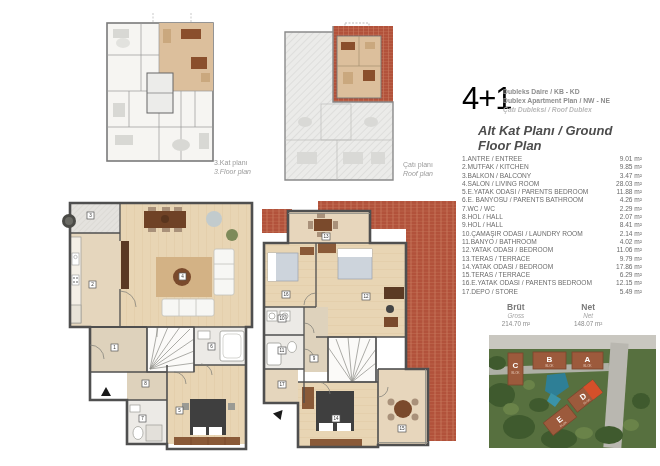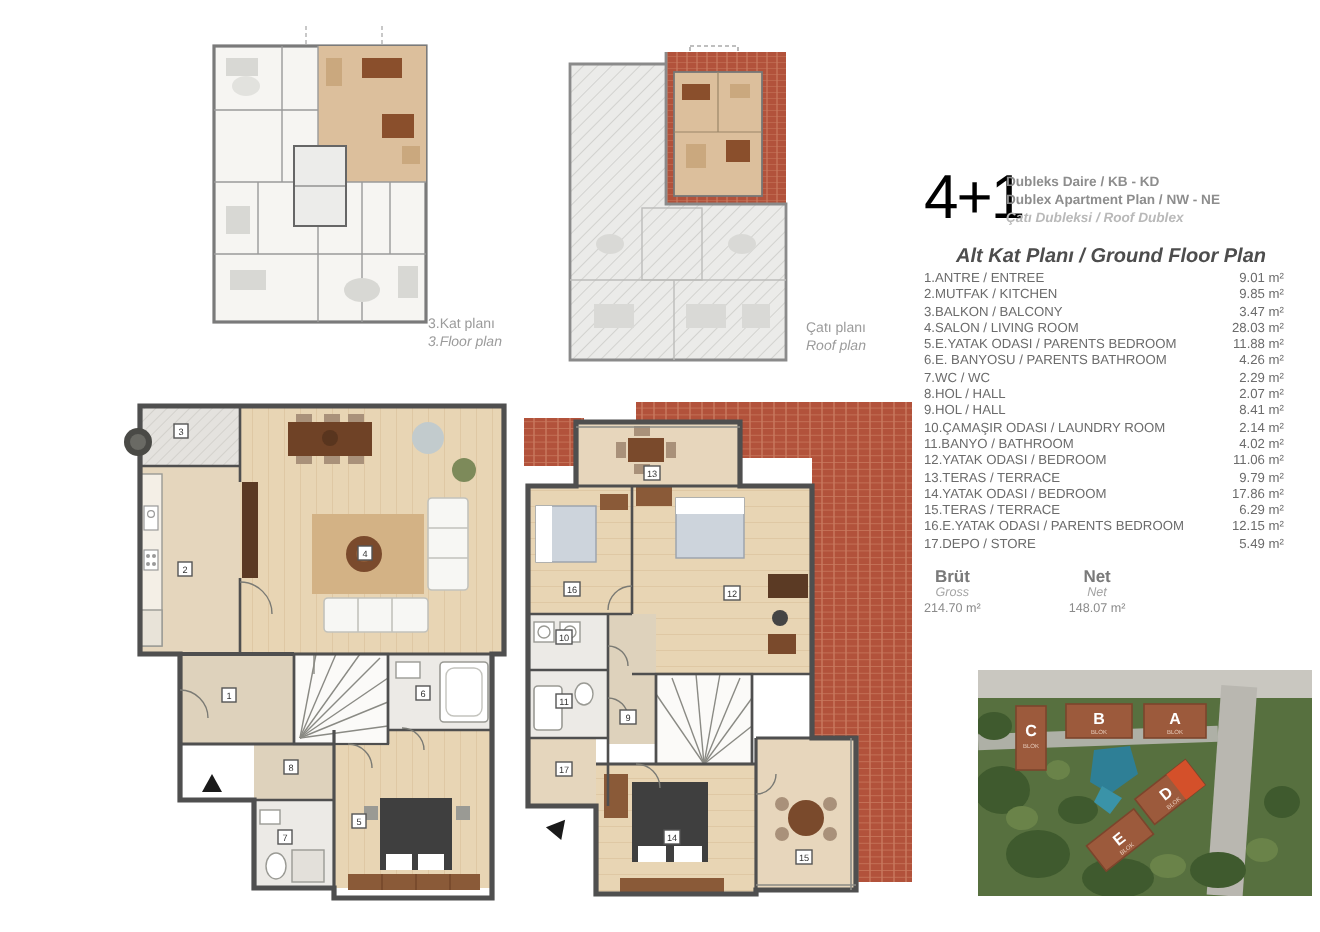--- a/index.html
+++ b/index.html
@@ -4,21 +4,21 @@
 <style>
   html,body{margin:0;padding:0;background:#ffffff;}
   .page{position:relative;width:660px;height:466px;background:#fff;overflow:hidden;
         font-family:"Liberation Sans", sans-serif;color:#666;}
   .abs{position:absolute;}
 
   
   .big-type{font-size:31px;font-weight:400;color:#000000;letter-spacing:-1px;line-height:26px;}
   .hdr-lines{font-size:6.8px;line-height:9px;color:#8d8d8d;font-weight:bold;}
   .hdr-lines .lite{color:#b9b9b9;font-style:italic;font-weight:bold;}
-  .sec-title{font-size:10px;font-weight:bold;font-style:italic;color:#4d4d4d;}
+  .sec-title{font-size:13px;font-weight:bold;font-style:italic;color:#4d4d4d;}
   .room-row{display:flex;justify-content:space-between;font-size:6.6px;line-height:8.3px;color:#6b6b6b;}
   .room-row .area{color:#6b6b6b;}
   .tot-col{text-align:center;}
   .tot-col .t1{font-size:8.5px;font-weight:bold;color:#7a7a7a;line-height:9px;}
   .tot-col .t2{font-size:6.3px;font-style:italic;color:#a5a5a5;line-height:7.5px;}
   .tot-col .t3{font-size:6.3px;color:#8b8b8b;line-height:8px;}
 
   
   .plan-label{font-size:7px;line-height:8.6px;color:#9b9b9b;}
   .plan-label .it{font-style:italic;}
@@ -200,21 +200,21 @@
       <div class="room-row">
           <span>16.E.YATAK ODASI / PARENTS BEDROOM</span>
           <span class="area">12.15 m²</span>
         </div>
       <div class="room-row">
           <span>17.DEPO / STORE</span>
           <span class="area">5.49 m²</span>
         </div>
     </div>
 
-    <div style="display:flex;gap:44px;margin-top:7px;">
+    <div style="display:flex;gap:44px;justify-content:center;margin-top:7px;">
       <div class="tot-col">
         <div class="t1">Brüt</div>
         <div class="t2">Gross</div>
         <div class="t3">214.70 m²</div>
       </div>
       <div class="tot-col">
         <div class="t1">Net</div>
         <div class="t2">Net</div>
         <div class="t3">148.07 m²</div>
       </div>

